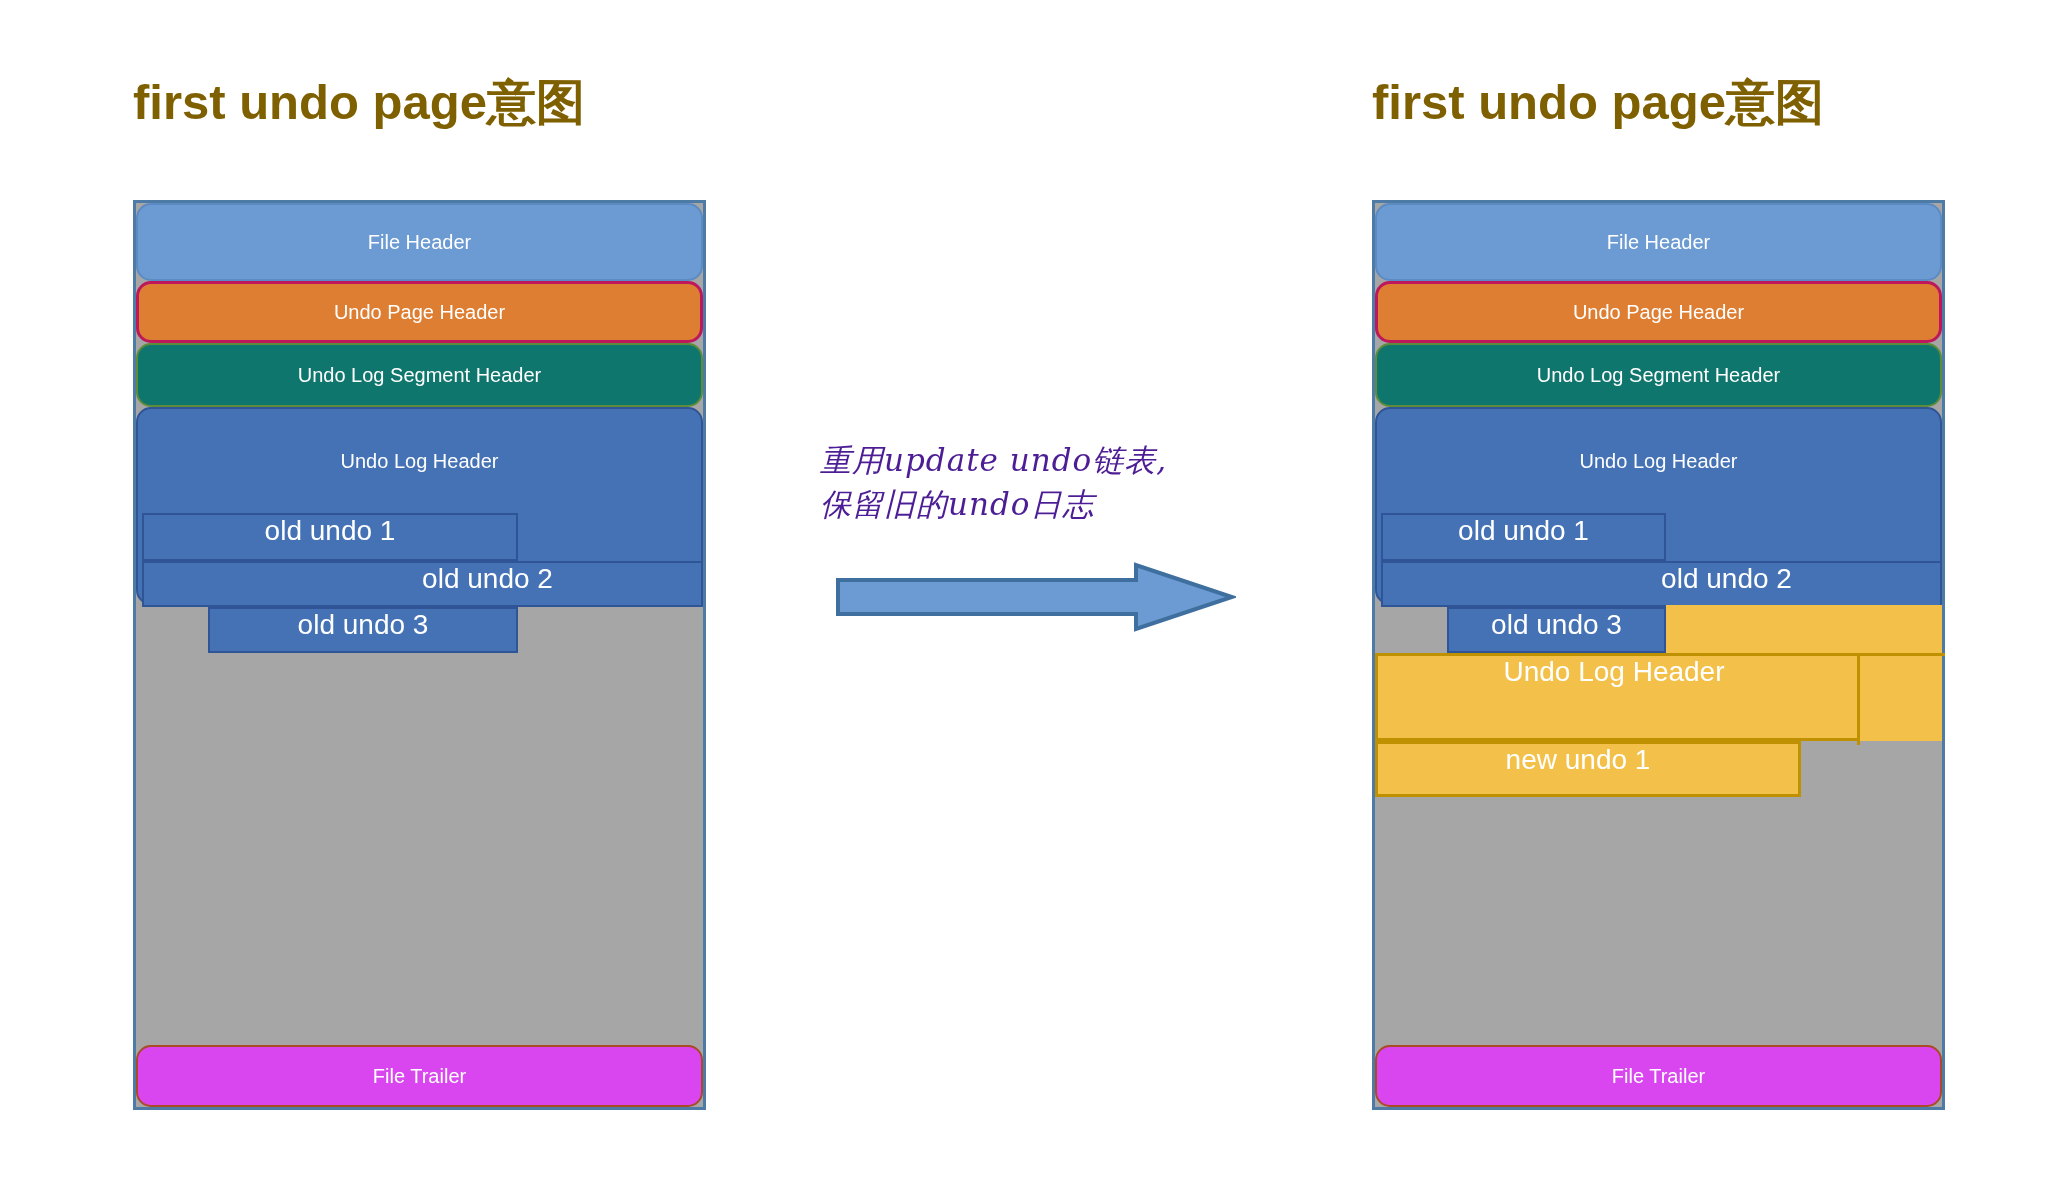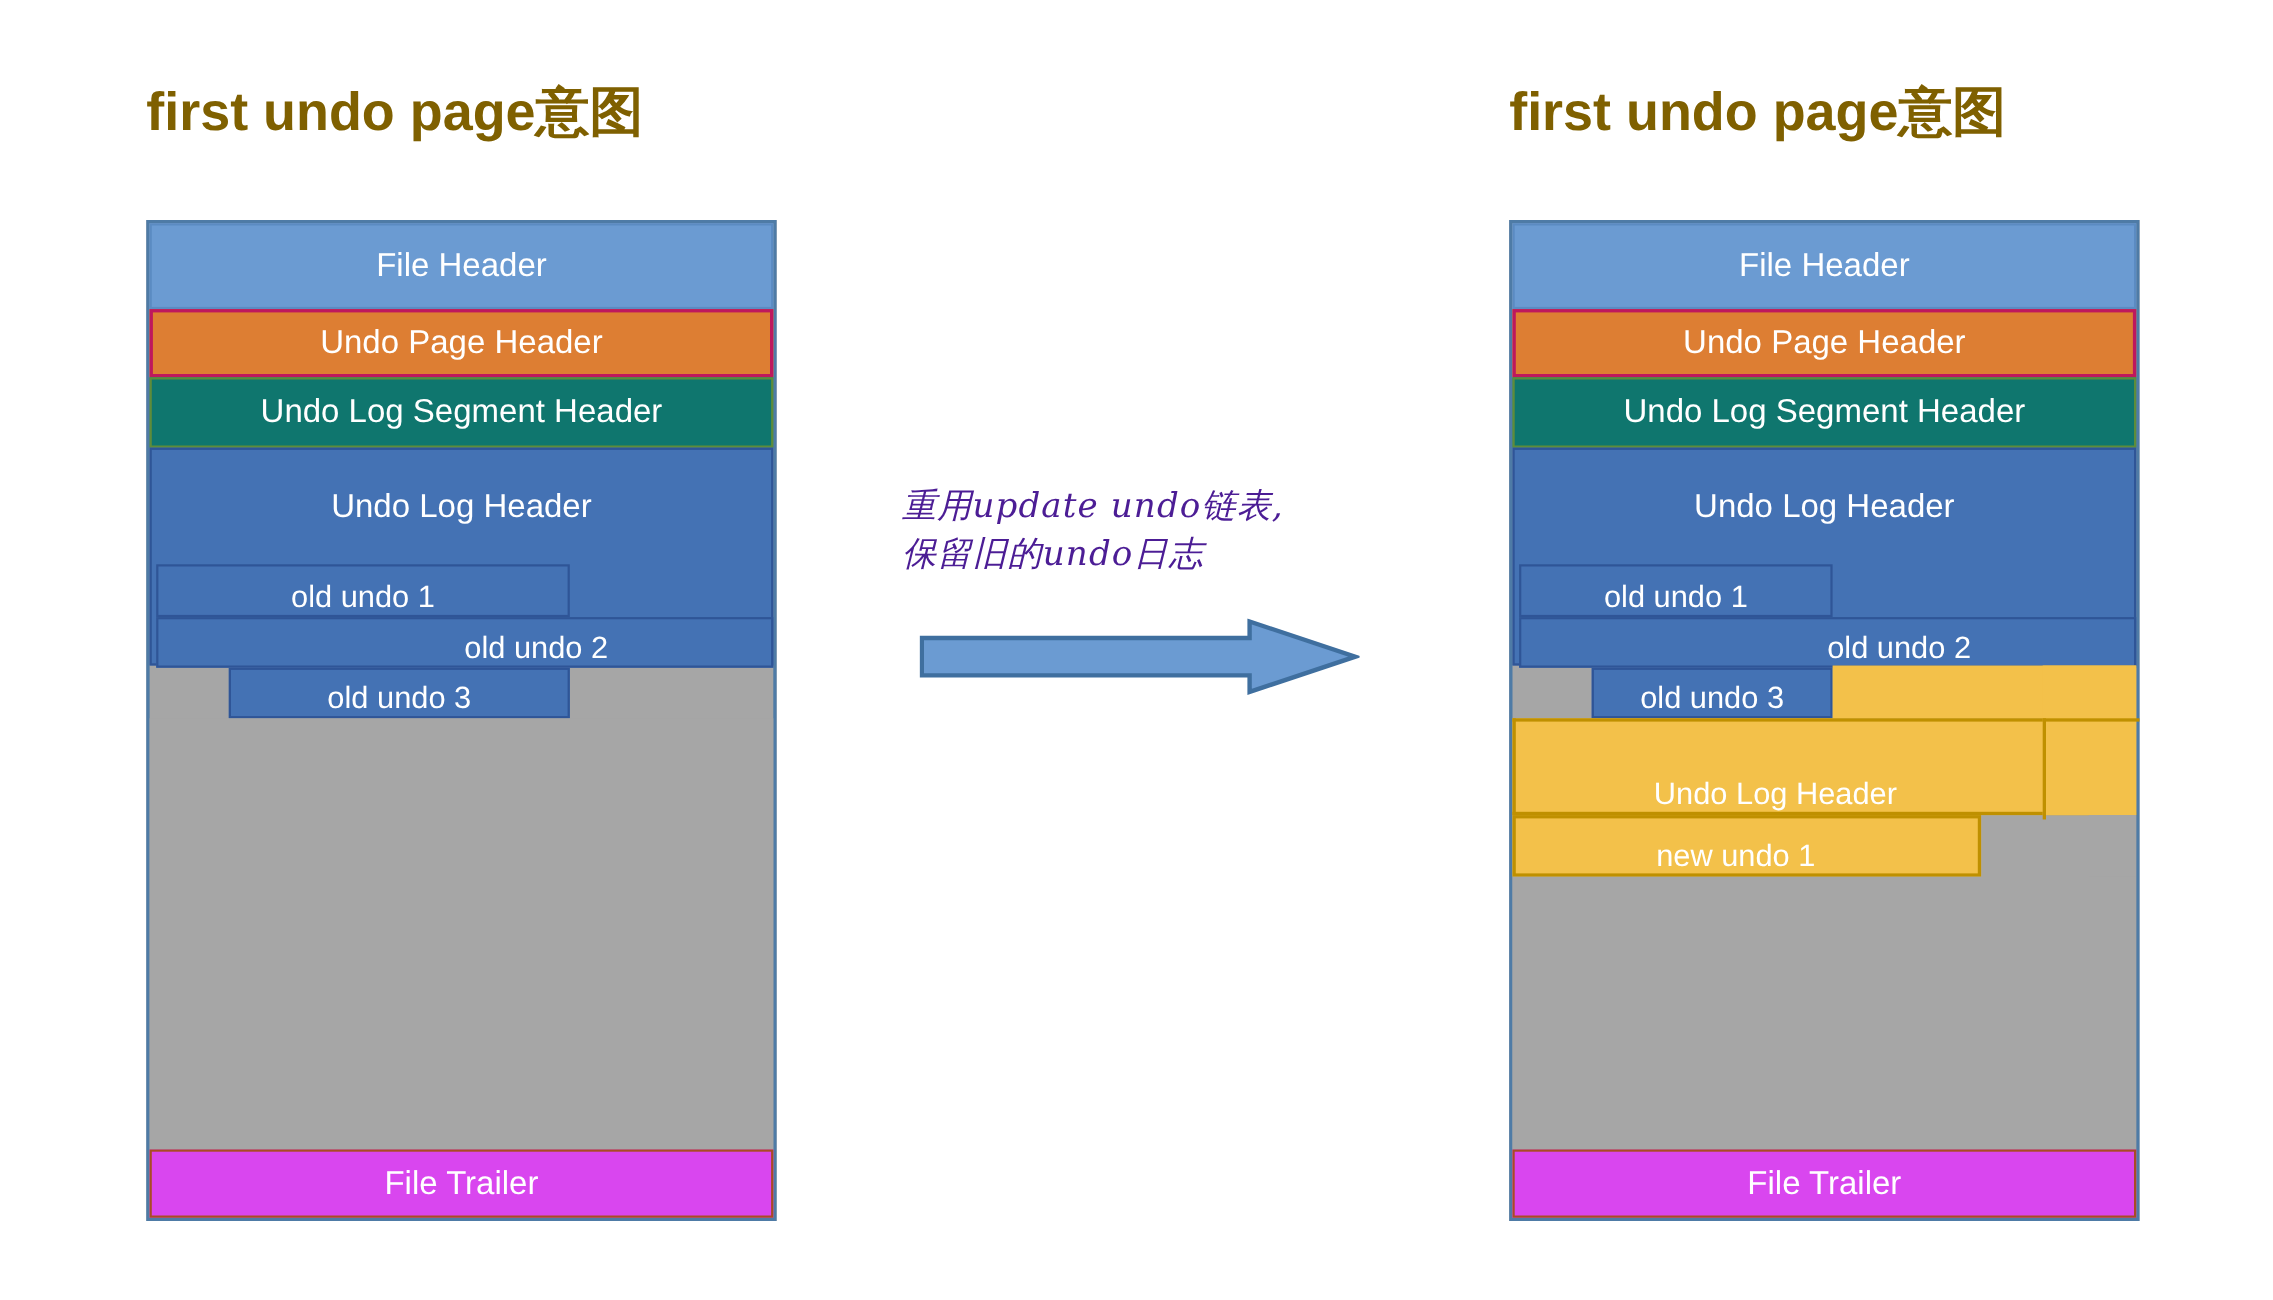--- a/index.html
+++ b/index.html
@@ -46,36 +46,37 @@
   
   .band {
     position: absolute;
     left: 0;
     right: 0;
     box-sizing: border-box;
     display: flex;
     align-items: center;
     justify-content: center;
     color: #ffffff;
-    font-size: 30px;
+    font-size: 20px;
     white-space: nowrap;
+    border-radius: 15px;
   }
   .band-file-header    { background: #6b9bd2; border: 2px solid #5b8bc2; }
   .band-undo-page-hdr  { background: #dd7e33; border: 3px solid #be185d; }
   .band-seg-hdr        { background: #0f766e; border: 2px solid #5e8c3a; }
   .band-undo-log-hdr   { background: #4472b4; border: 2px solid #2f5597; }
   .band-file-trailer   { background: #d946ef; border: 2px solid #a94b25; text-align: right; }
   .band-gray           { background: #a6a6a6; border: none; }
 
   
   .subblock {
     position: absolute;
     box-sizing: border-box;
     display: flex;
-    align-items: flex-end;
+    align-items: flex-start;
     justify-content: center;
     color: #ffffff;
     font-size: 28px;
     white-space: nowrap;
   }
   .blue-entry   { background: #4472b4; border: 2px solid #2f5597; }
   .yellow-entry { background: #f3c14a; border: 3px solid #bf9000; }
   .yellow-plain { background: #f3c14a; border: none; }
   .gray-plain   { background: #a6a6a6; border: none; }
 

